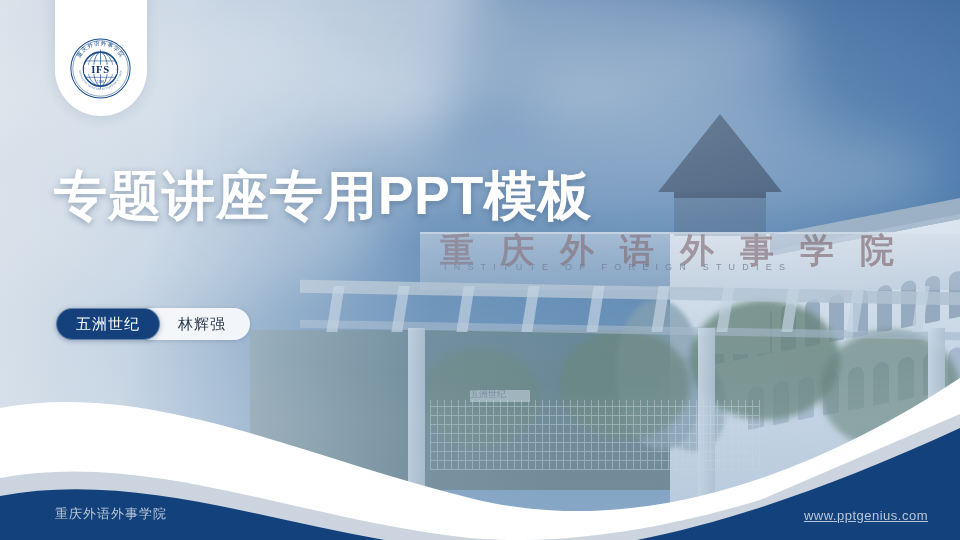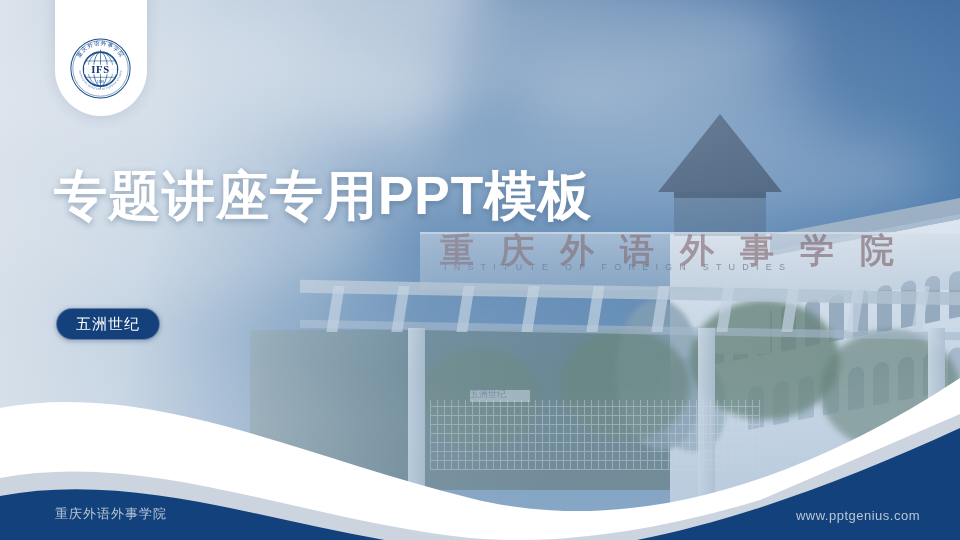--- a/index.html
+++ b/index.html
@@ -171,22 +171,22 @@
   }
 
   
   .waves{position:absolute;left:0;bottom:0;width:960px;height:170px;}
   .waves svg{display:block;}
   .footer-left{
     position:absolute;left:55px;bottom:17px;
     font-size:13px;color:#b9c6d7;letter-spacing:1px;white-space:nowrap;
   }
   .footer-right{
-    position:absolute;right:40px;bottom:17px;
-    font-size:13px;color:#b9c6d7;letter-spacing:.5px;white-space:nowrap;
+    position:absolute;right:32px;bottom:17px;
+    font-size:13px;color:#b9c6d7;letter-spacing:.5px;white-space:nowrap;text-decoration:underline;
   }
 </style>
 </head>
 <body>
 
 <div id="slide">
 
   <div class="bg">
     <div class="sky"></div>
     <div class="cloud c1"></div>
@@ -294,20 +294,21 @@
       </text>
       <text fill="#1b4f8f" font-family="'Liberation Sans',sans-serif" font-size="3.6" letter-spacing="0.5">
         <textPath href="#arcBot" startOffset="50%" text-anchor="middle">CHONGQING INSTITUTE OF FOREIGN STUDIES</textPath>
       </text>
     </svg>
   </div>
 
   <div class="title">专题讲座专用PPT模板</div>
 
   <div class="pills">
+    <div class="pill pill-secondary" style="order:2">林辉强</div>
     <div class="pill pill-primary" style="order:1;position:relative;z-index:2">五洲世纪</div>
   </div>
 
   <div class="waves">
     <svg width="960" height="170" viewBox="0 0 960 170" preserveAspectRatio="none">
 
       <path d="M0,38 C150,10 300,86 470,128 C620,166 790,120 960,8 L960,170 L0,170 Z" fill="#ffffff"></path>
 
       <path d="M0,108 C150,80 300,150 470,168 C560,176 660,160 760,130 L960,44 L960,170 L0,170 Z" fill="#ccd5df"></path>
 

